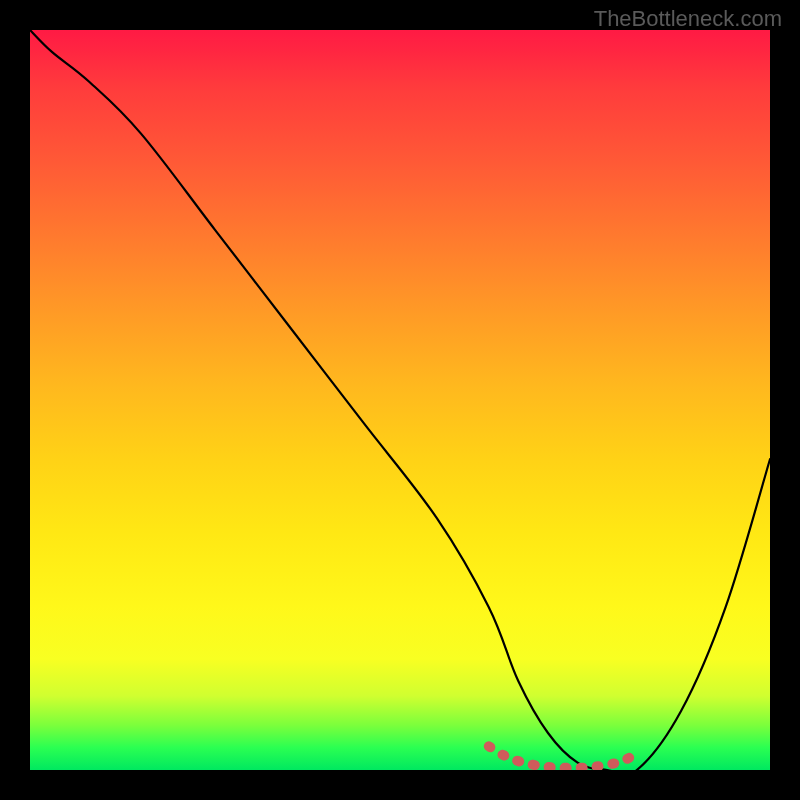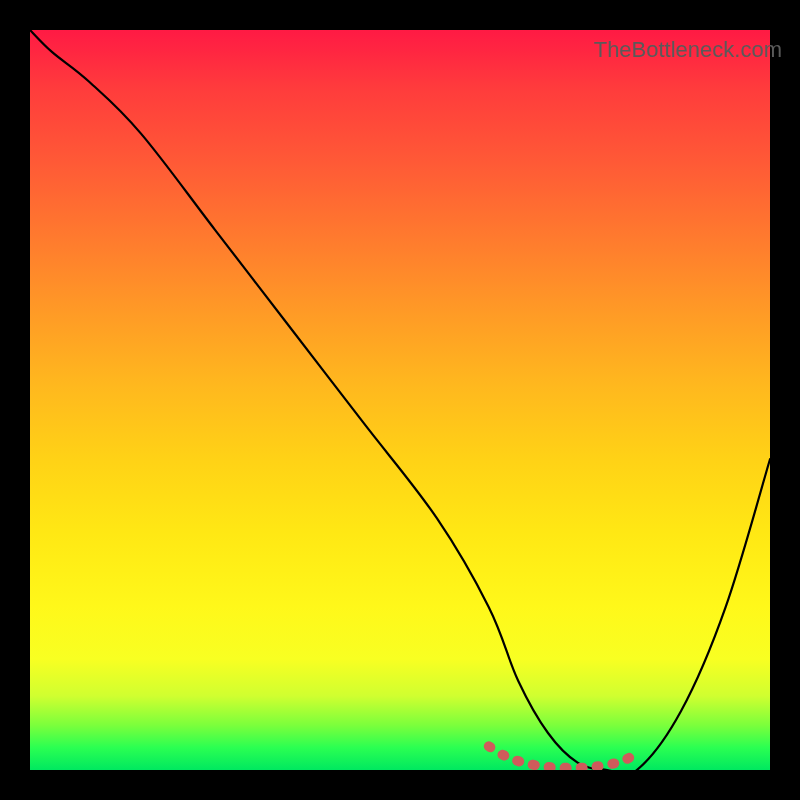--- a/index.html
+++ b/index.html
@@ -12,21 +12,20 @@
     font-family: Arial, sans-serif;
   }
   .watermark {
     position: absolute;
     top: 6px;
     right: 18px;
     color: #5a5a5a;
     font-size: 22px;
     font-weight: 500;
     z-index: 10;
-    margin-top: 31px;
   }
   .plot-area {
     position: absolute;
     left: 30px;
     top: 30px;
     width: 740px;
     height: 740px;
     background: linear-gradient(to bottom,
       #ff1a44 0%,
       #ff3c3c 8%,

